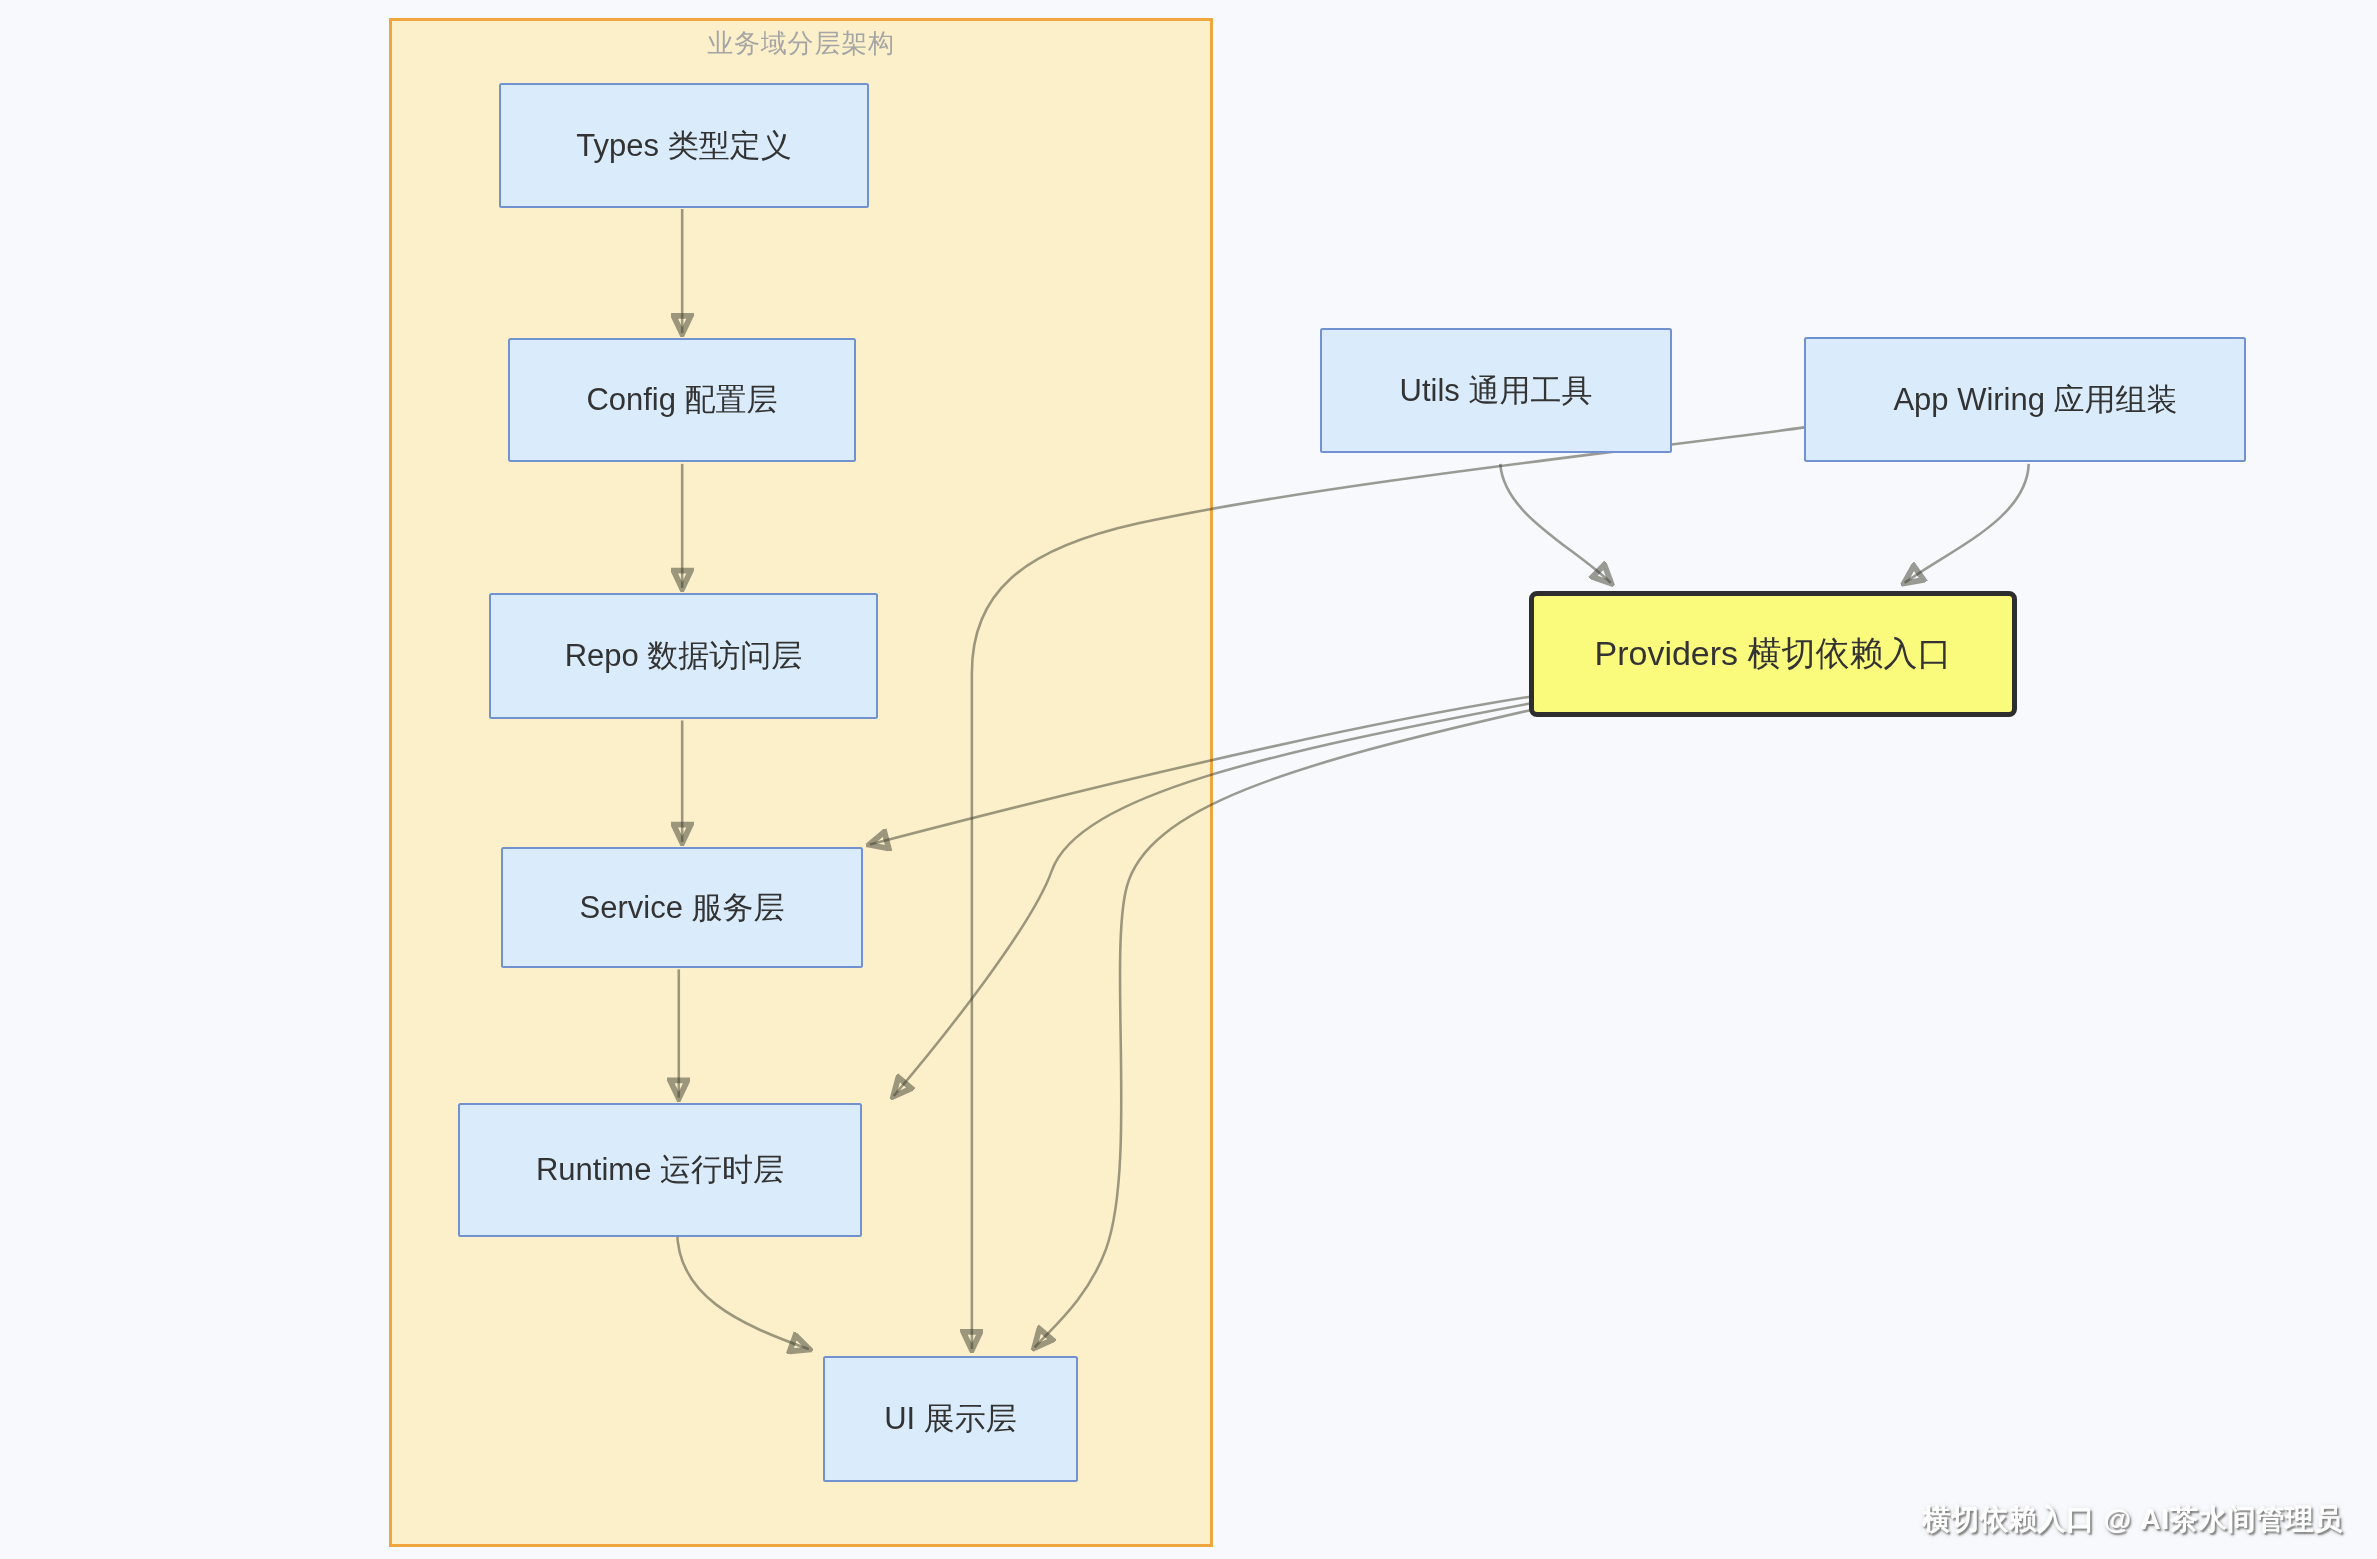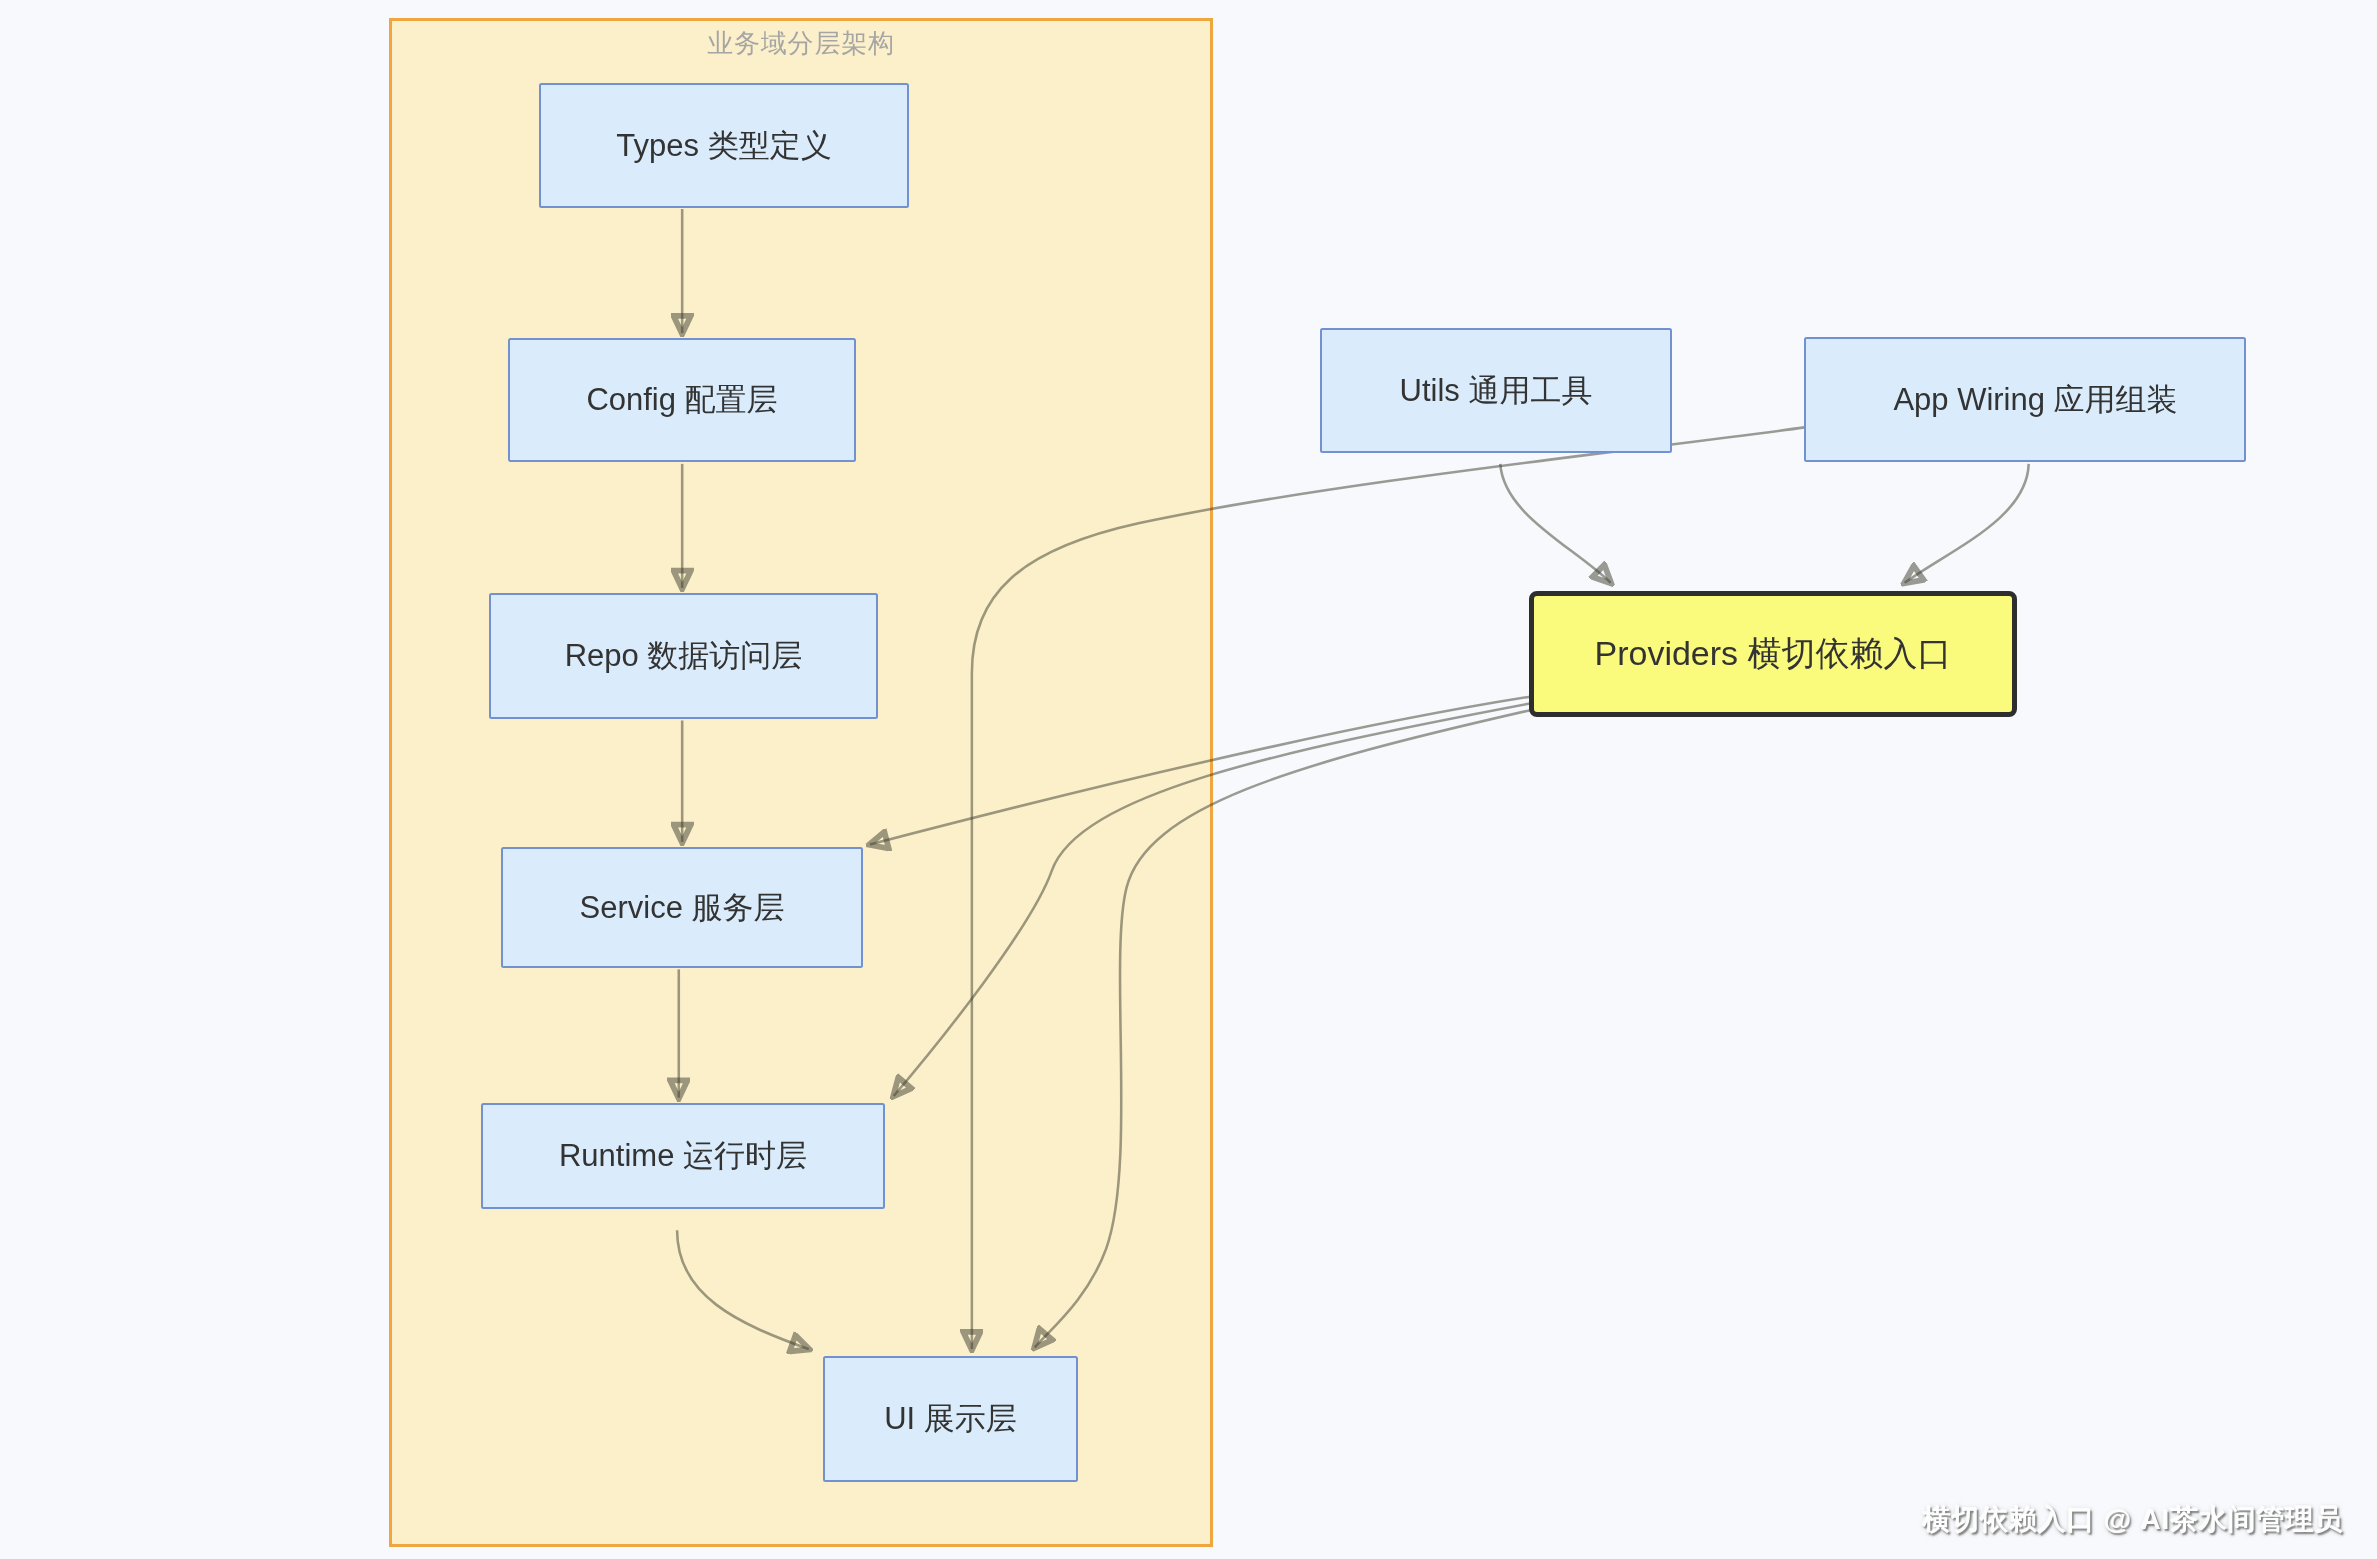--- a/index.html
+++ b/index.html
@@ -48,25 +48,25 @@
     position:absolute;
     display:flex;align-items:center;justify-content:center;
     background:var(--node-fill);
     border:2.5px solid var(--node-border);
     border-radius:2.5px;
     font-size:31px;
     color:var(--node-text);
     text-align:center;
     white-space:nowrap;
   }
-  .node.types   {left:499px; top:83px;   width:370px; height:125px;margin-left:40px;}
+  .node.types   {left:499px; top:83px;   width:370px; height:125px;}
   .node.config  {left:508px; top:338px;  width:348px; height:124px;}
   .node.repo    {left:489px; top:593px;  width:389px; height:126px;}
   .node.service {left:501px; top:847px;  width:362px; height:121px;}
-  .node.runtime {left:481px; top:1103px; width:404px; height:106px;text-align:center;}
+  .node.runtime {left:458px; top:1103px; width:404px; height:134px;text-align:center;}
   .node.ui      {left:823px; top:1356px; width:255px; height:126px;}
   .node.utils   {left:1320px;top:328px;  width:352px; height:125px;}
   .node.wiring  {left:1804px;top:337px;  width:442px; height:125px;padding-left:21px;}
   .node.providers{
     left:1529px;top:591px;width:488px;height:126px;
     background:var(--providers-fill);
     border:5.1px solid var(--providers-border);
     border-radius:8px;
     font-size:34px;
   }

